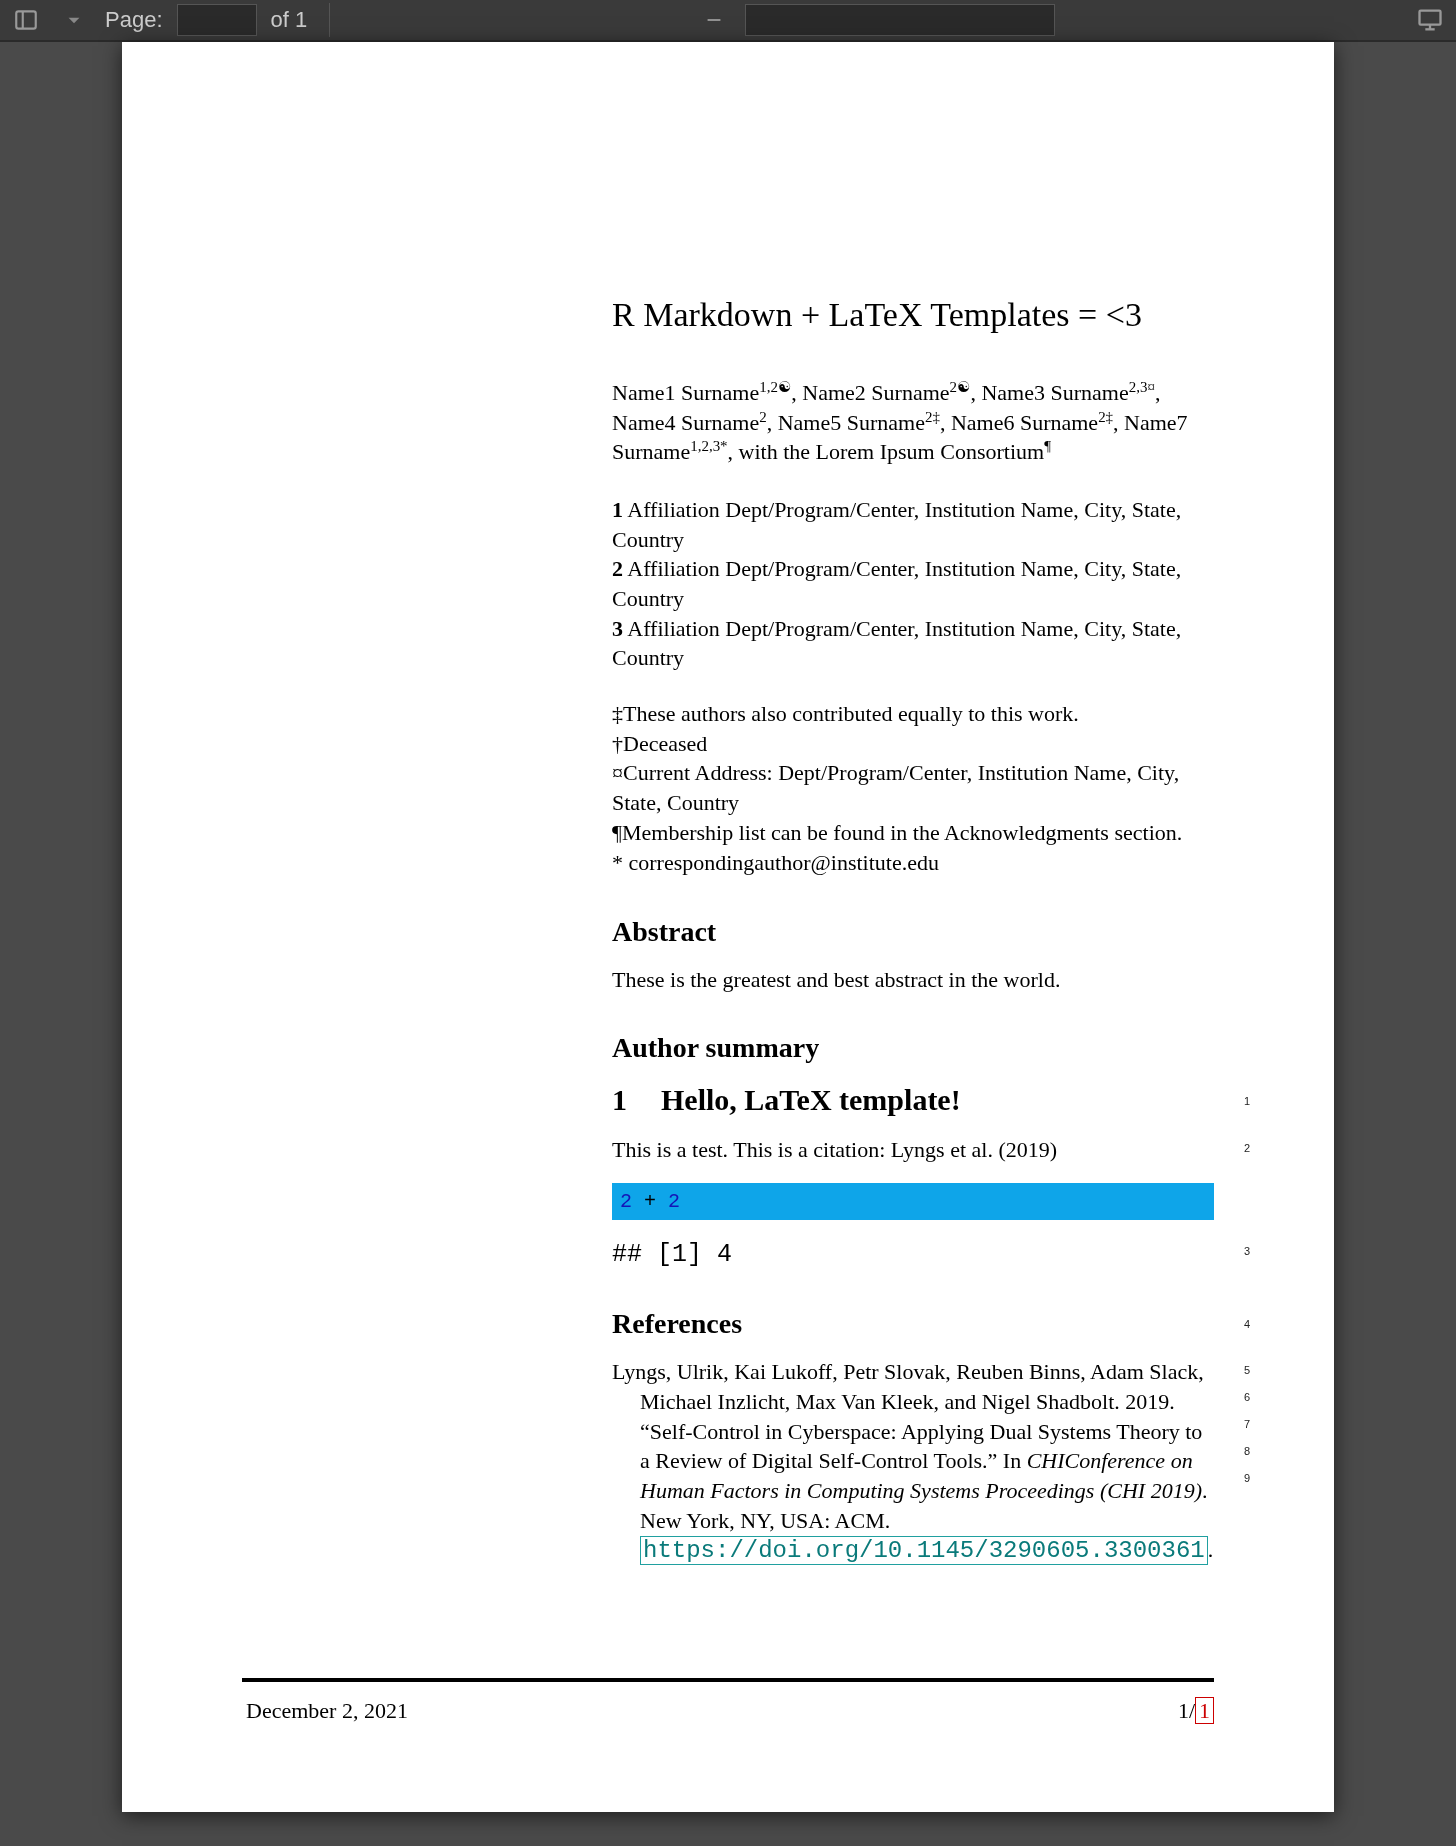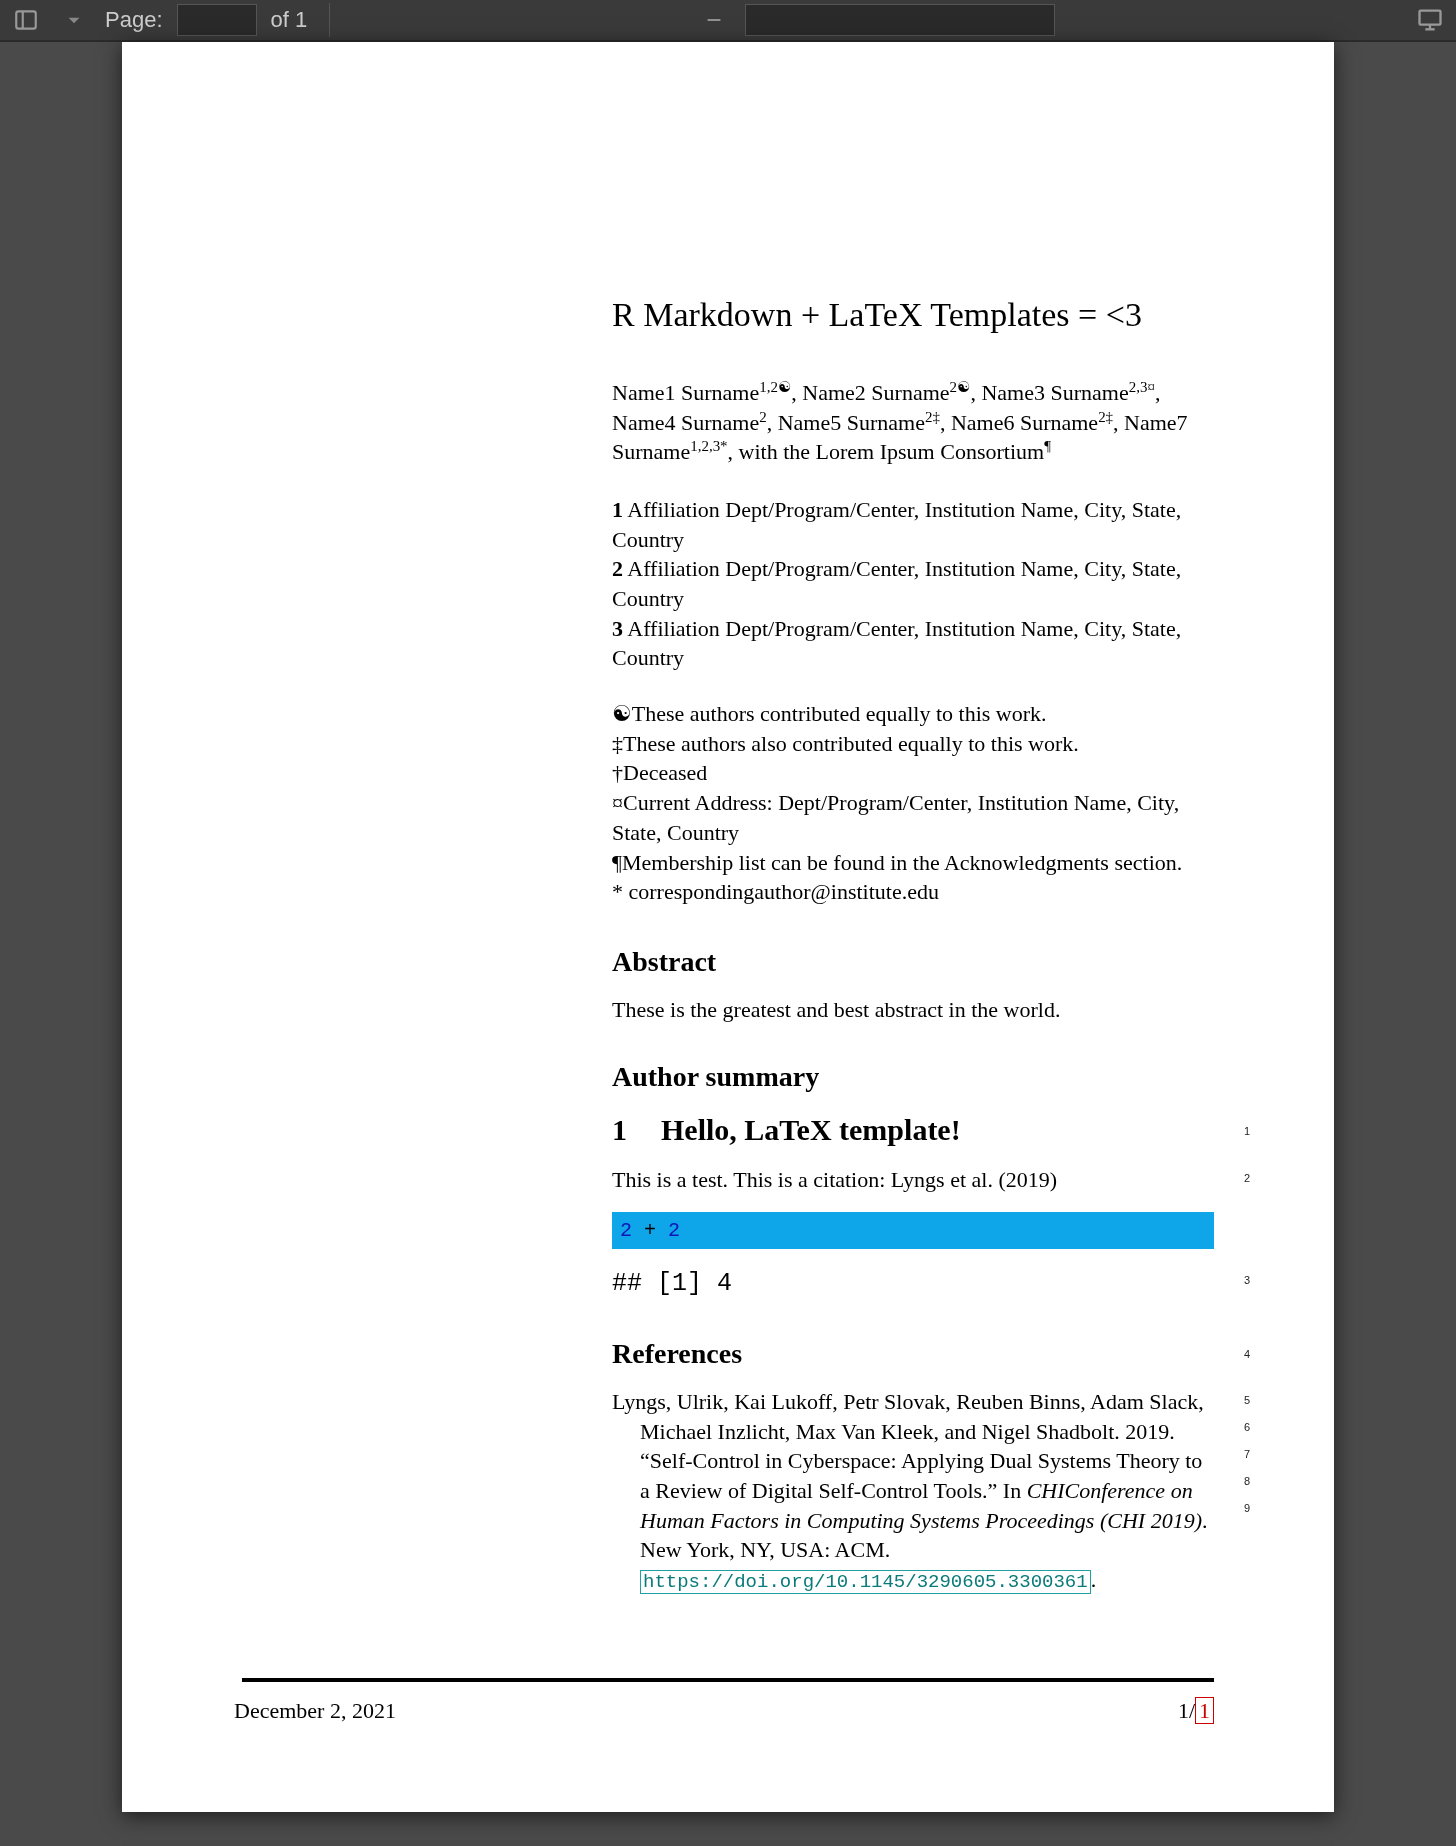--- a/index.html
+++ b/index.html
@@ -22,24 +22,24 @@
   .notes{margin-bottom:36px;}
   .sec-h{font-size:28px;font-weight:bold;margin:4px 0 14px 0;}
   .abs-p,.sum-p,.body-p{margin:0 0 34px 0;}
   .sec-num{margin-right:34px;}
   .sec1{font-size:30px;font-weight:bold;margin:0 0 14px 0;}
   .code-blk{font-family:"Courier New",monospace;background:#0ea5e9;padding:5px 8px;font-size:20px;margin:4px 0 18px 0;}
   .code-blk .num{color:#1414b8;}
   .output{font-family:"Courier New",monospace;font-size:25px;margin:0 0 34px 0;}
   .ref-entry{text-indent:-28px;padding-left:28px;margin:0;}
   .ref-entry em{font-style:italic;}
-  .doi{color:#0a7a7a;font-family:"Courier New",monospace;border:1px solid #20a0a0;padding:0 2px;text-decoration:none;font-size:19px;}
+  .doi{color:#0a7a7a;font-family:"Courier New",monospace;border:1px solid #20a0a0;padding:0 2px;text-decoration:none;font-size:24px;}
   .ln{position:absolute;right:-36px;font-size:11px;color:#222;font-family:Arial,sans-serif;}
   .footer-rule{position:absolute;left:120px;right:120px;bottom:130px;height:4px;background:#000;}
-  .footer{position:absolute;left:112px;right:120px;bottom:86px;display:flex;justify-content:space-between;font-size:22px;}
+  .footer{position:absolute;left:124px;right:120px;bottom:86px;display:flex;justify-content:space-between;font-size:22px;}
   .pglink{border:1px solid #c00;color:#c00;padding:0 3px;text-decoration:none;}
 </style>
 </head>
 <body>
 
 <div class="viewer-toolbar">
   <span class="tb-icon">
     <svg width="26" height="26" viewBox="0 0 24 24" fill="none" stroke="#999" stroke-width="2">
         <rect x="3" y="4" width="18" height="16" rx="2"></rect>
         <line x1="9" y1="4" x2="9" y2="20"></line>
@@ -87,21 +87,20 @@
         <span>Name7 Surname</span><sup>1,2,3*</sup><span>, with the Lorem Ipsum Consortium</span><sup>¶</sup>
       </div>
 
       <div class="aff">
         <p class="aff-line"><b>1</b><span> Affiliation Dept/Program/Center, Institution Name, City, State, Country</span></p>
         <p class="aff-line"><b>2</b><span> Affiliation Dept/Program/Center, Institution Name, City, State, Country</span></p>
         <p class="aff-line"><b>3</b><span> Affiliation Dept/Program/Center, Institution Name, City, State, Country</span></p>
       </div>
 
       <div class="notes">
-        <p>☯These authors contributed equally to this work.</p>
         <p>‡These authors also contributed equally to this work.</p>
         <p>†Deceased</p>
         <p>¤Current Address: Dept/Program/Center, Institution Name, City, State, Country</p>
         <p>¶Membership list can be found in the Acknowledgments section.</p>
         <p>* correspondingauthor@institute.edu</p>
       </div>
 
       <h2 class="sec-h">Abstract</h2>
       <p class="abs-p">These is the greatest and best abstract in the world.</p>
 

